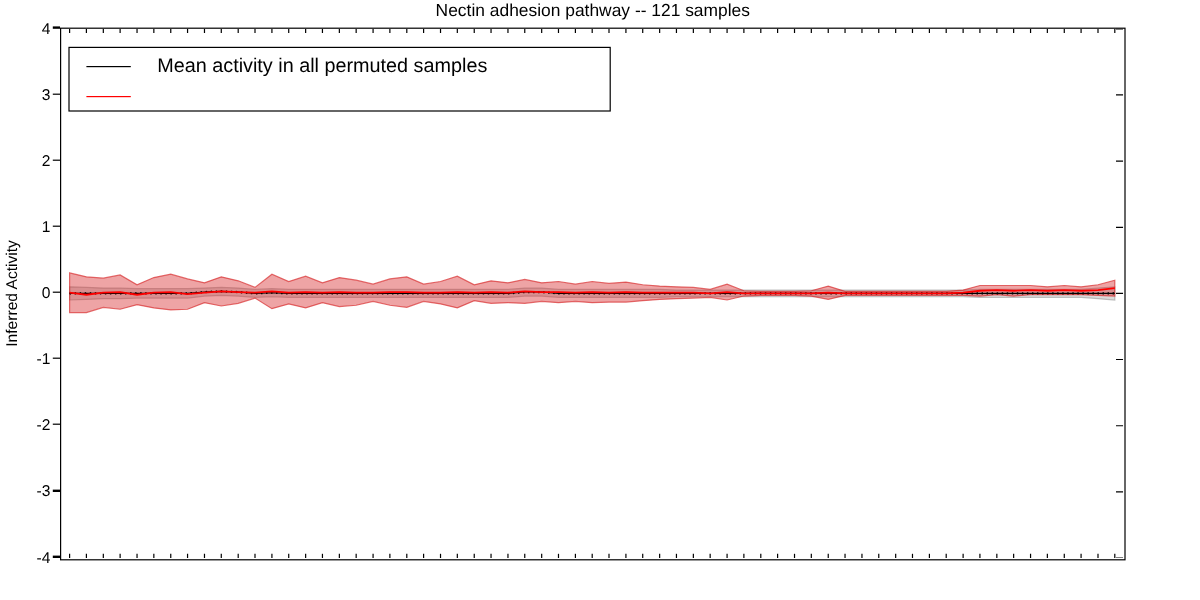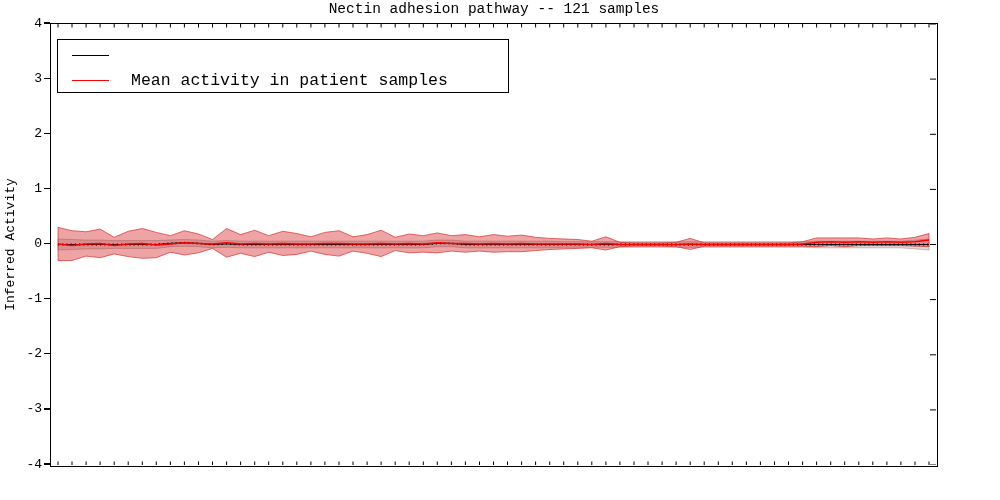--- a/index.html
+++ b/index.html
@@ -1,18 +1,18 @@
 <!DOCTYPE html>
 <html><head>
 <meta charset="utf-8">
 <style>
   html,body{margin:0;padding:0;background:#fff;}
   .figure{
     position:relative;width:1000px;height:500px;background:#ffffff;
-    font-family:Liberation Mono, monospace;color:#000;
+    font-family:Liberation Sans, sans-serif;color:#000;
     overflow:hidden;
   }
   .title{
     position:absolute;top:1px;left:50px;width:888px;text-align:center;
     font-size:14.5px;color:#000;
   }
   .ylabel{
     position:absolute;left:-60px;top:237px;width:140px;text-align:center;
     font-size:13px;transform:rotate(-90deg);transform-origin:center center;
   }
@@ -280,19 +280,19 @@
         <line x1="879" y1="165.4" x2="885" y2="165.4" stroke="#000" stroke-width="1"></line>
         <line x1="879" y1="110.3" x2="885" y2="110.3" stroke="#000" stroke-width="1"></line>
         <line x1="879" y1="55.1" x2="885" y2="55.1" stroke="#000" stroke-width="1"></line>
         <line x1="879" y1="0.0" x2="885" y2="0.0" stroke="#000" stroke-width="1"></line>
       </svg>
   </div>
 
   <div class="legend">
     <div class="legend-row r0">
       <span class="legend-swatch" id="sw0" style="border-top-color: rgb(0, 0, 0);"></span>
+      <span class="legend-label">Mean activity in all permuted samples</span>
     </div>
     <div class="legend-row r1">
       <span class="legend-swatch" id="sw1" style="border-top-color: rgb(255, 0, 0);"></span>
-      <span class="legend-label">Mean activity in patient samples</span>
     </div>
   </div>
 </div>
 
 </body></html>

